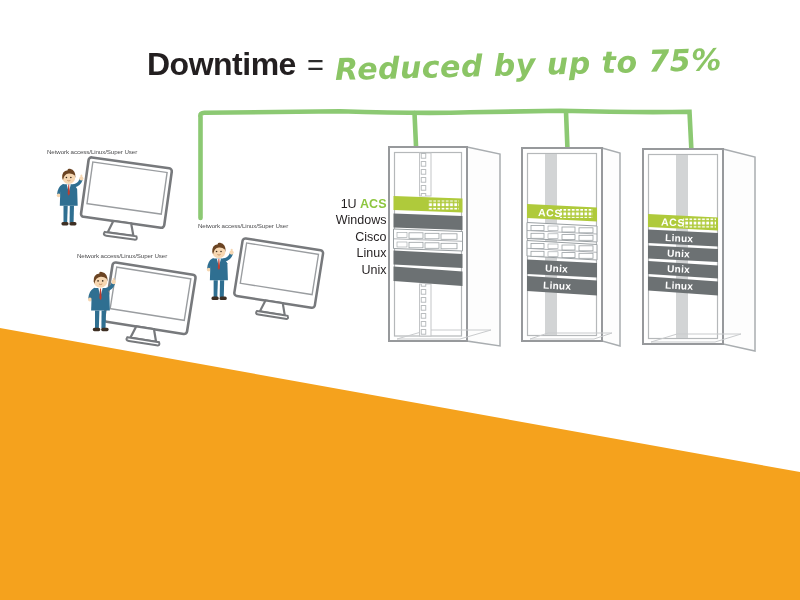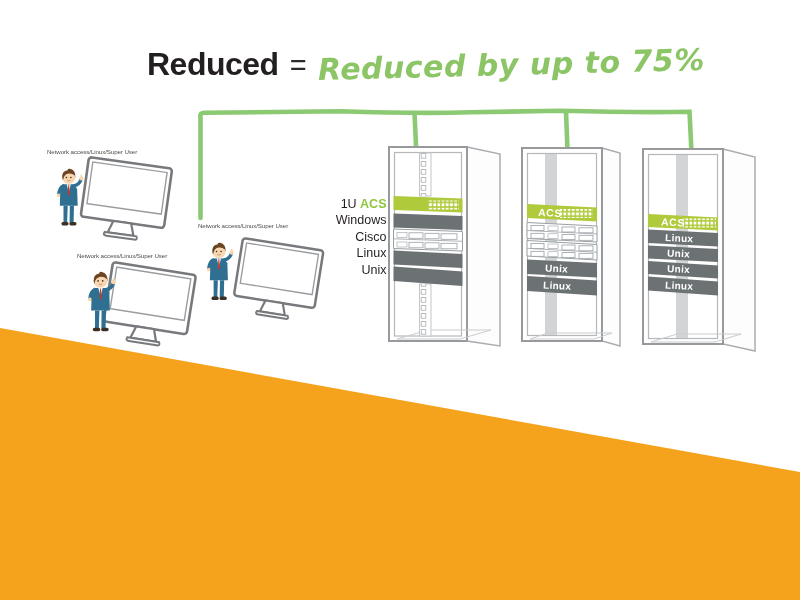--- a/index.html
+++ b/index.html
@@ -17,21 +17,21 @@
   .rack-label-acs{font-weight:700;fill:#8DC63F;}
   .unit-text{font-size:10px;font-weight:600;fill:#FFFFFF;letter-spacing:0.3px;}
   .acs-text{font-size:10.5px;font-weight:700;fill:#FFFFFF;letter-spacing:0.5px;}
 </style>
 </head>
 <body>
 
 <div class="stage">
 
   <div class="title-row">
-    <span class="title-word">Reduced</span>
+    <span class="title-word">Downtime</span>
     <span class="title-eq">=</span>
     <span class="title-green">Reduced by up to 75%</span>
   </div>
 
   <svg class="illus" width="800" height="600" viewBox="0 0 800 600">
     <defs>
       <pattern id="dots" width="4.2" height="4.6" patternUnits="userSpaceOnUse">
         <rect x="0.6" y="0.8" width="2.8" height="3" fill="#fff"></rect>
       </pattern>
       <pattern id="holes" width="11" height="8" patternUnits="userSpaceOnUse">

